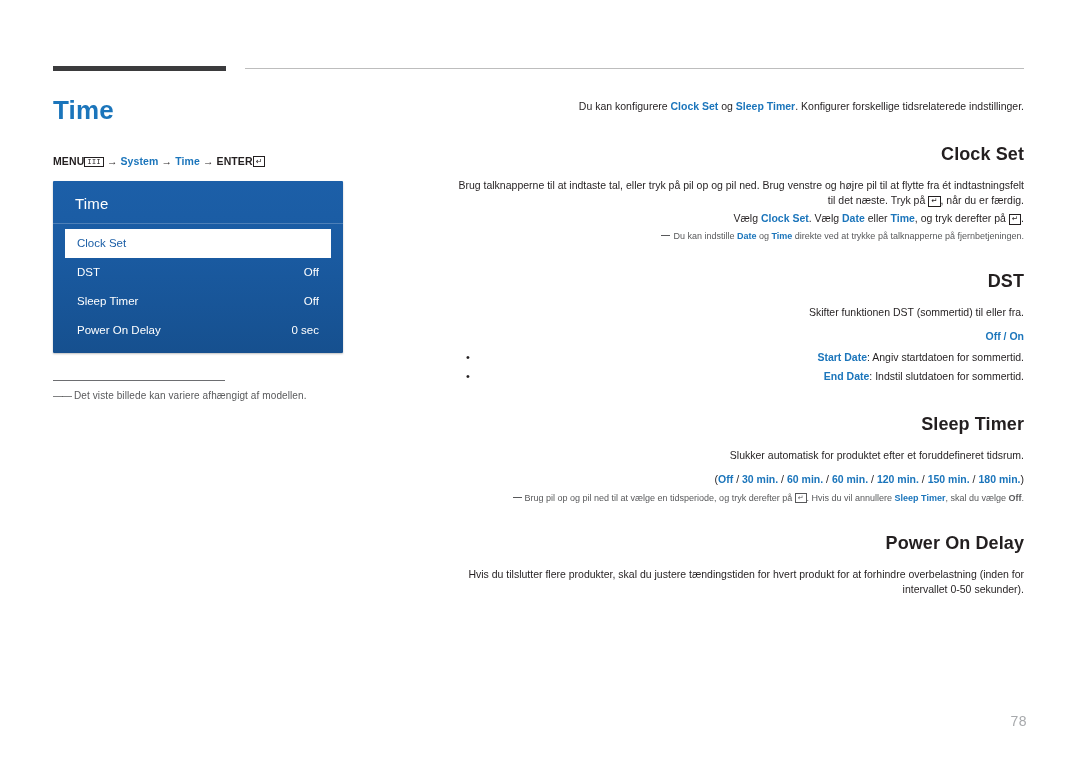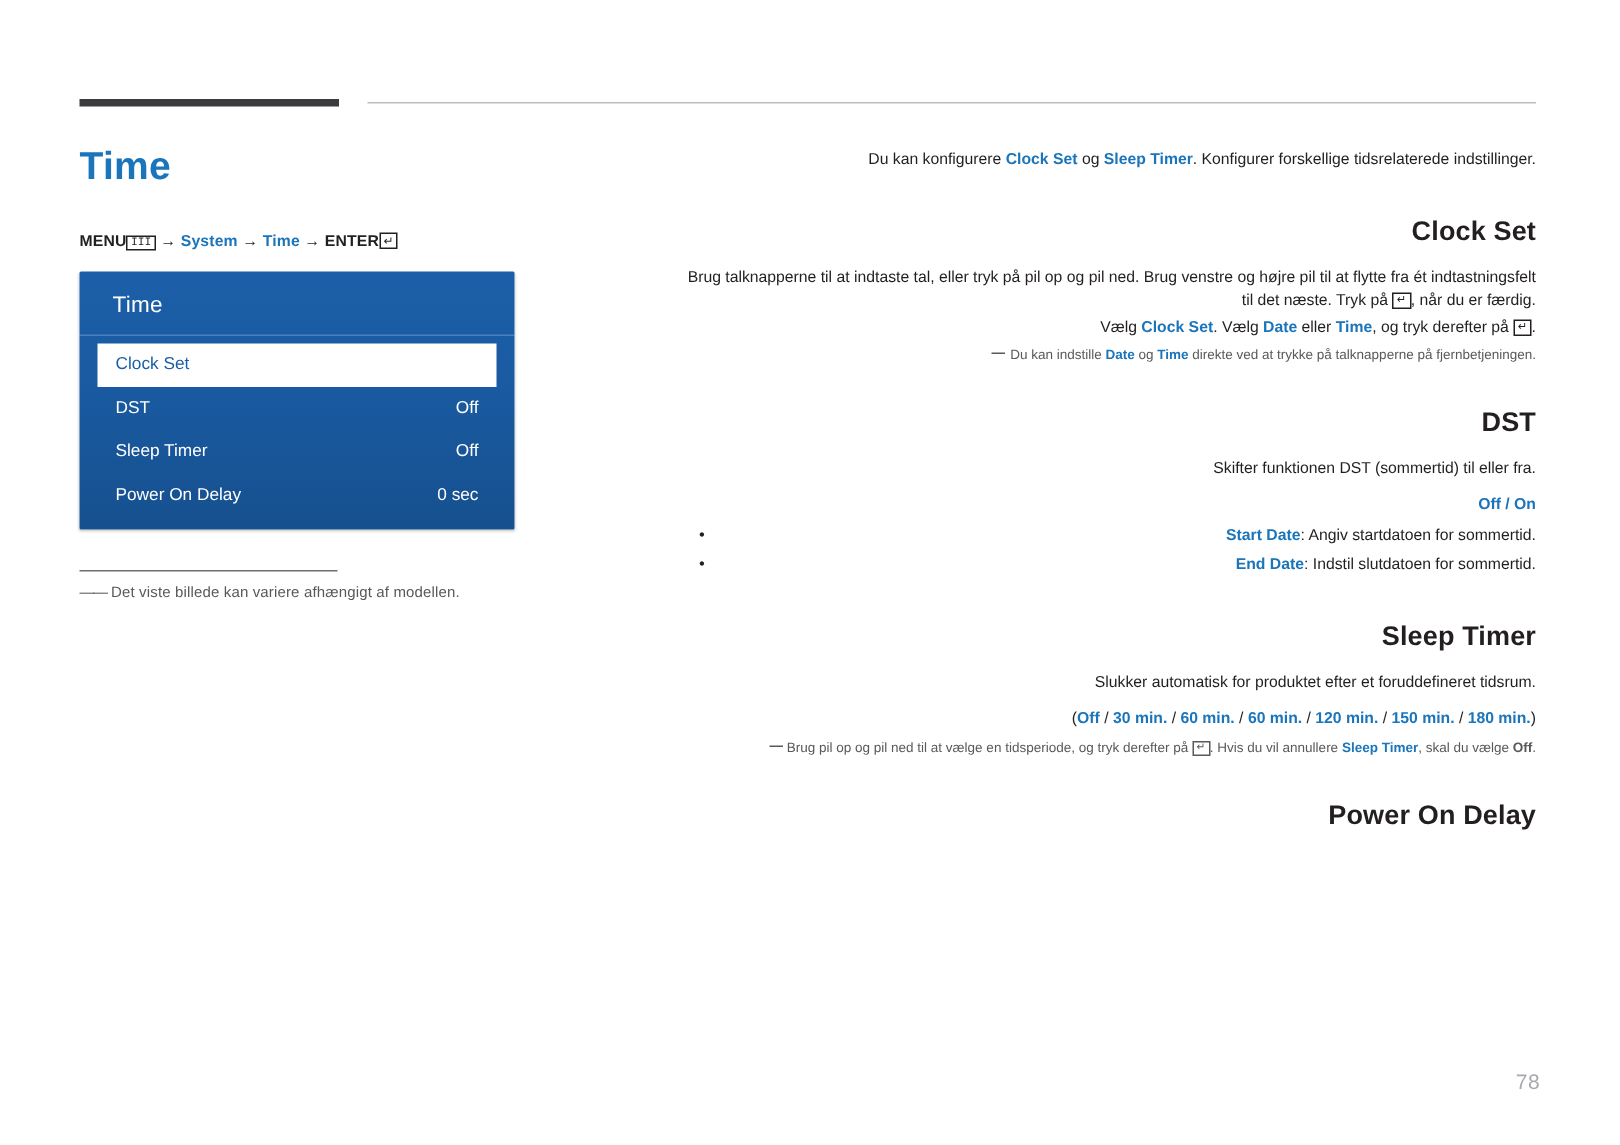--- a/index.html
+++ b/index.html
@@ -349,16 +349,17 @@
   <p class="opt-line">
     <span>(</span><span class="blue">Off</span> / <span class="blue">30 min.</span> / <span class="blue">60 min.</span> / <span class="blue">60 min.</span> / <span class="blue">120 min.</span> / <span class="blue">150 min.</span> / <span class="blue">180 min.</span><span>)</span>
   </p>
 
   <p class="sub-note">
     <span class="dash"></span><span>Brug pil op og pil ned til at vælge en tidsperiode, og tryk derefter på </span><span class="glyph-enter-gray">↵</span><span>. Hvis du vil annullere </span><span class="blue">Sleep Timer</span><span>, skal du vælge </span><span class="b">Off</span><span>.</span>
   </p>
 
   <h2 class="sec">Power On Delay</h2>
 
+  <p class="body-text">Hvis du tilslutter flere produkter, skal du justere tændingstiden for hvert produkt for at forhindre overbelastning (inden for intervallet 0-50 sekunder).</p>
 
 </div>
 
 <div class="page-num">78</div>
 
 </body></html>

